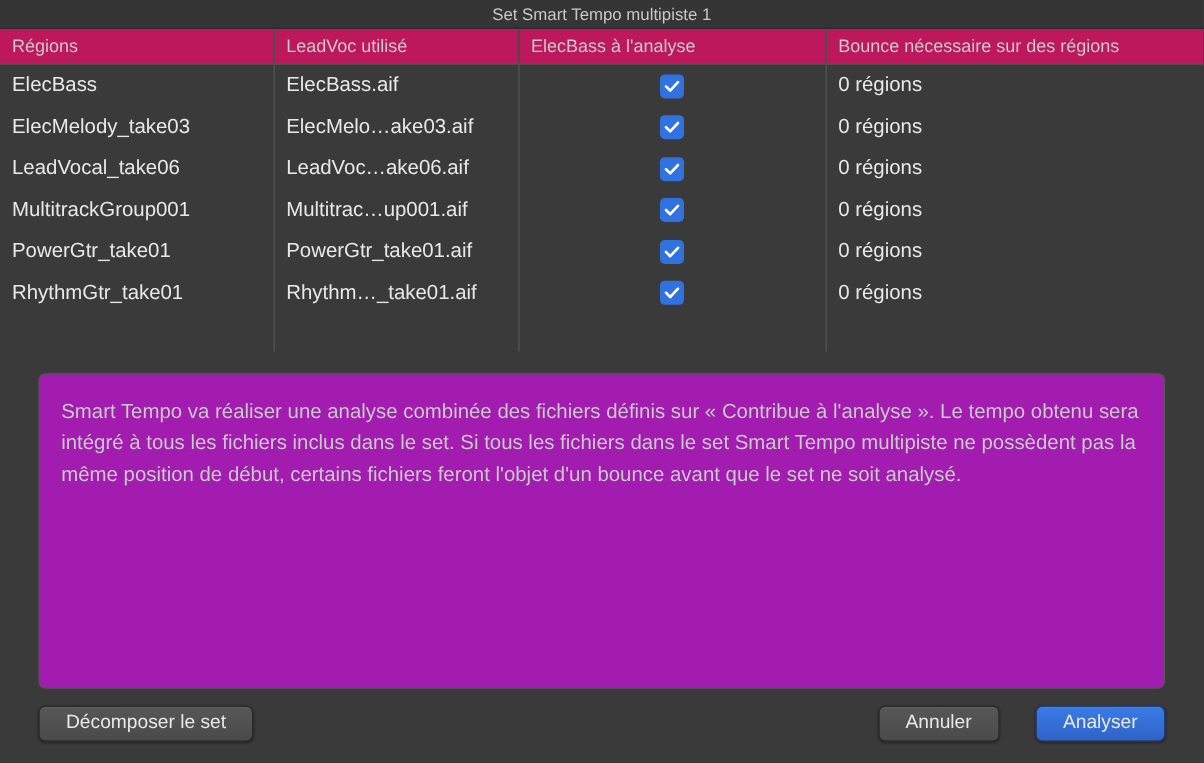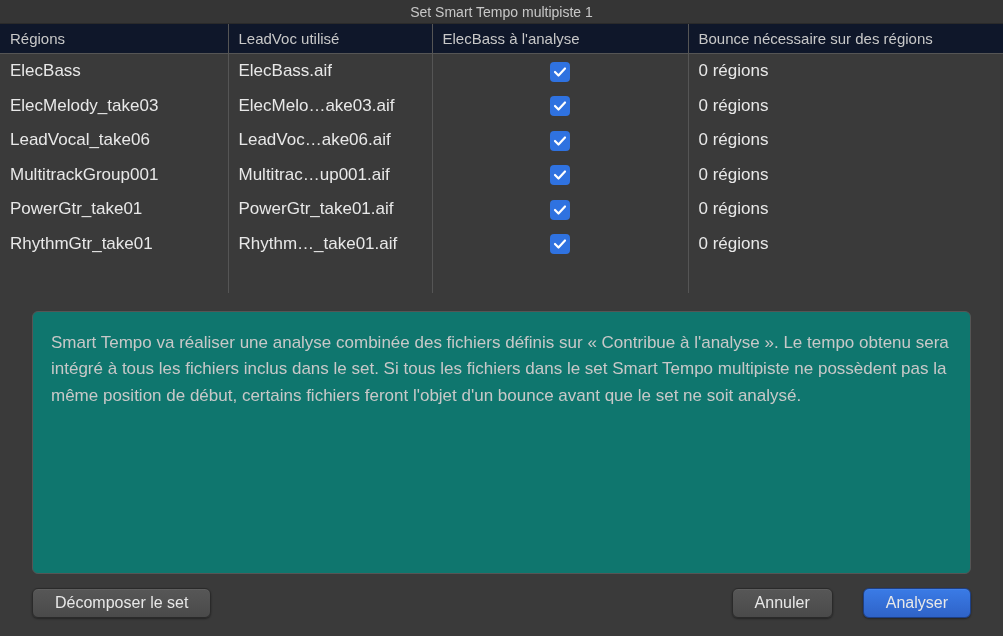--- a/index.html
+++ b/index.html
@@ -35,21 +35,21 @@
     }
     .table-container {
       flex: 0 0 auto;
     }
     table {
       width: 100%;
       border-collapse: collapse;
       table-layout: fixed;
     }
     thead th {
-      background: #0f172a;
+      background: #be185d;
       color: #c8c8c8;
       font-weight: 400;
       font-size: 15px;
       text-align: left;
       padding: 6px 10px;
       border-bottom: 1px solid #555;
       border-right: 1px solid #555;
       white-space: nowrap;
       overflow: hidden;
       text-overflow: ellipsis;
@@ -96,21 +96,21 @@
     }
     .checkbox svg {
       position: absolute;
       left: 3px;
       top: 3px;
       width: 14px;
       height: 14px;
     }
     .info-panel {
       margin: 18px 32px 0 32px;
-      background: #0f766e;
+      background: #a21caf;
       border: 1px solid #555;
       border-radius: 6px;
       padding: 18px 18px 50px 18px;
       flex: 1 1 auto;
       color: #c8c8c8;
       font-size: 17px;
       line-height: 1.55;
     }
     .button-bar {
       display: flex;

